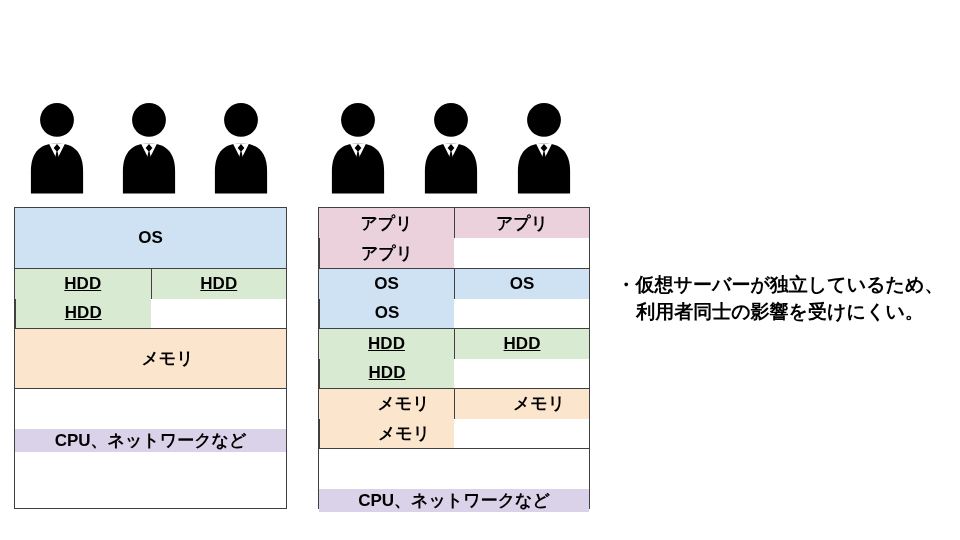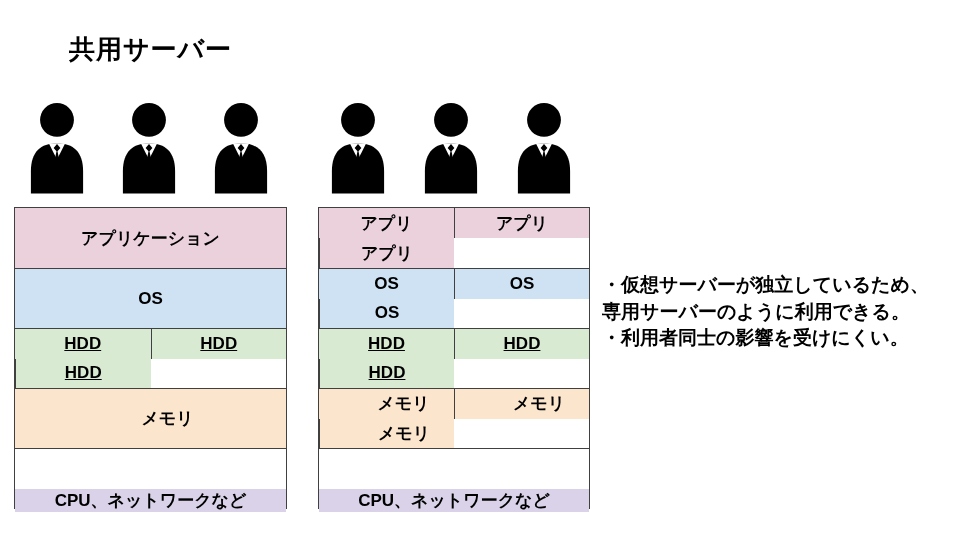--- a/index.html
+++ b/index.html
@@ -36,29 +36,28 @@
   .cell:first-child { border-left:none; }
 
   .bg-app    { background:var(--c-app,#ead1dc); }
   .bg-os     { background:var(--c-os,#cfe2f3); }
   .bg-hdd    { background:var(--c-hdd,#d9ead3);text-decoration:underline; }
   .bg-memory { background:var(--c-memory,#fce5cd);padding-left:34px; }
   .bg-cpu    { background:var(--c-cpu,#d9d2e9);margin-top:40px; }
 
   .notes {
     position:absolute; left:602px; top:272px; width:356px;
-    font-size:19px; font-weight:bold; line-height:1.4; color:#000;
+    font-size:19px; font-weight:bold; line-height:1.4; color:#000;text-align:center;
   }
 </style>
 </head>
 <body>
 
 <div class="canvas">
 
-  <div class="title" id="shared-title">共用サーバー</div>
 
   <div class="users" id="shared-users">
     <svg class="user-icon" viewBox="0 0 60 95" aria-hidden="true">
       <circle cx="30" cy="19" r="17.5" fill="#000"></circle>
       <path d="M3,95 L3,72 C3,52 13,43 30,43 C47,43 57,52 57,72 L57,95 Z" fill="#000"></path>
       <polygon points="21.5,43 38.5,43 30,60" fill="#fff"></polygon>
       <polygon points="30,44 33.5,48 30.5,51.5 32.5,61 30,66 27.5,61 29.5,51.5 26.5,48" fill="#000"></polygon>
     </svg>
     <svg class="user-icon" viewBox="0 0 60 95" aria-hidden="true">
       <circle cx="30" cy="19" r="17.5" fill="#000"></circle>
@@ -90,23 +89,20 @@
     <svg class="user-icon" viewBox="0 0 60 95" aria-hidden="true">
       <circle cx="30" cy="19" r="17.5" fill="#000"></circle>
       <path d="M3,95 L3,72 C3,52 13,43 30,43 C47,43 57,52 57,72 L57,95 Z" fill="#000"></path>
       <polygon points="21.5,43 38.5,43 30,60" fill="#fff"></polygon>
       <polygon points="30,44 33.5,48 30.5,51.5 32.5,61 30,66 27.5,61 29.5,51.5 26.5,48" fill="#000"></polygon>
     </svg>
   </div>
 
   <div class="stack" id="shared-stack">
     <div class="row">
-      <div class="cell bg-app">アプリケーション</div>
-    </div>
-    <div class="row">
       <div class="cell bg-os">OS</div>
     </div>
     <div class="row split">
       <div class="cell bg-hdd">HDD</div>
       <div class="cell bg-hdd">HDD</div>
       <div class="cell bg-hdd">HDD</div>
     </div>
     <div class="row">
       <div class="cell bg-memory">メモリ</div>
     </div>
@@ -136,17 +132,16 @@
       <div class="cell bg-memory">メモリ</div>
       <div class="cell bg-memory">メモリ</div>
     </div>
     <div class="row">
       <div class="cell bg-cpu">CPU、ネットワークなど</div>
     </div>
   </div>
 
   <div class="notes">
     <div>・仮想サーバーが独立しているため、</div>
-    <div>専用サーバーのように利用できる。</div>
-    <div>・利用者同士の影響を受けにくい。</div>
+    <div>利用者同士の影響を受けにくい。</div>
   </div>
 
 </div>
 
 </body></html>

